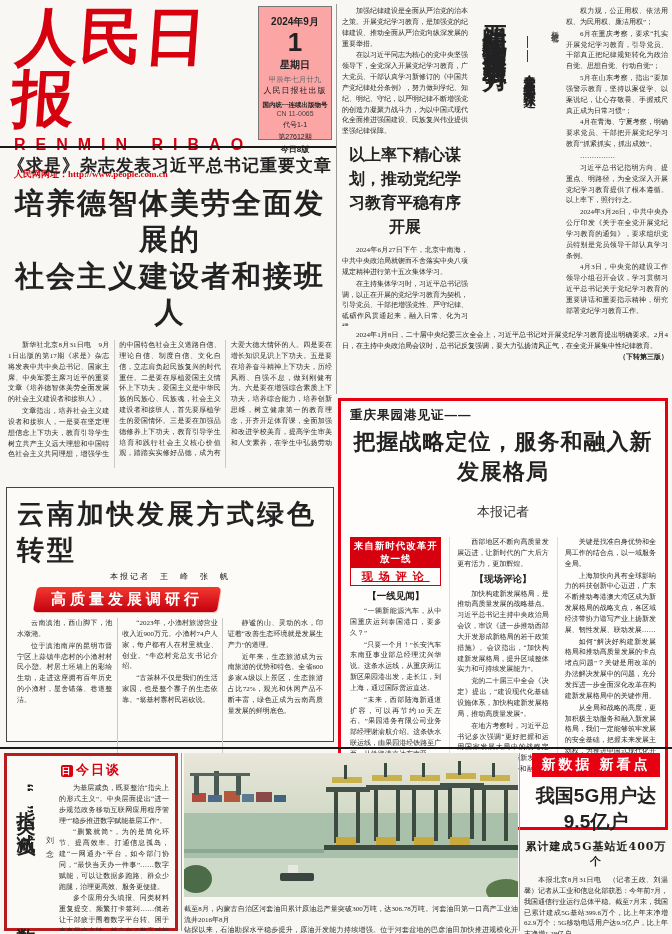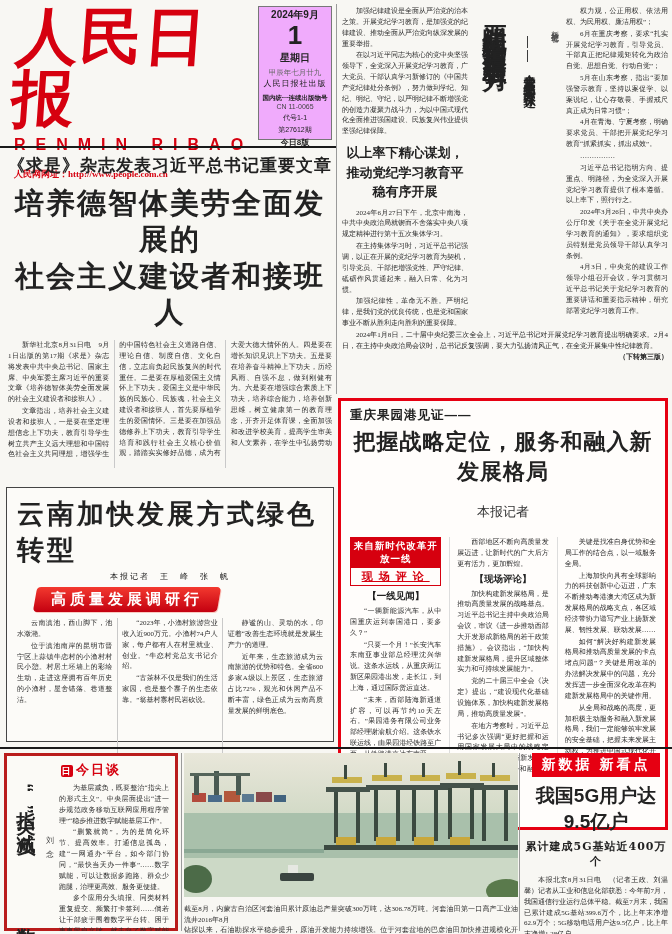--- a/index.html
+++ b/index.html
@@ -11,36 +11,36 @@
   .rule{background:#1a1a1a;}
   .vrule{background:#9a9a9a;}
 
   
   #masthead-title{font-size:62px;font-weight:900;color:#d6000f;letter-spacing:2px;
     font-family:"DejaVu Serif",serif;transform:skewX(-4deg);line-height:1.0;}
   #masthead-latin{font-size:16px;font-weight:bold;color:#d6000f;letter-spacing:10px;margin-top:6px;}
   #masthead-url{font-size:9px;font-weight:bold;color:#d6000f;margin-top:14px;}
 
   
-  #datebox{border:1px solid #777;background:#f0abfc;text-align:center;padding:1px 2px;box-sizing:border-box;}
+  #datebox{border:1px solid #777;background:#fca5a5;text-align:center;padding:8px 2px;box-sizing:border-box;}
   #datebox .ym{font-size:10px;font-weight:bold;}
   #datebox .day{font-size:26px;font-weight:bold;line-height:1.05;}
   #datebox .wk{font-size:10px;font-weight:bold;margin-top:2px;}
   #datebox .lunar{font-size:7.5px;color:#666;margin-top:3px;}
   #datebox .pub{font-size:8px;letter-spacing:1px;}
   #datebox .issn-l{font-size:6.5px;font-weight:bold;margin-top:5px;}
   #datebox .issn{font-size:7px;color:#444;}
   #datebox .code{font-size:7px;margin-top:3px;}
   #datebox .issue{font-size:7px;margin-top:2px;}
   #datebox .pages{font-size:8px;font-weight:bold;margin-top:2px;}
 
   
   #discipline{display:flex;gap:6px;}
   #discipline .col{overflow:hidden;}
-  #disc-subhead{font-size:13px;font-weight:bold;text-align:center;margin:6px 0;line-height:1.5;}
+  #disc-subhead{font-size:16px;font-weight:bold;text-align:center;margin:6px 0;line-height:1.5;}
   .v-big{writing-mode:vertical-rl;font-size:24px;font-weight:900;letter-spacing:3px;
      font-family:"Liberation Sans",sans-serif;line-height:1.05;}
   .v-sub{writing-mode:vertical-rl;font-size:12px;font-weight:bold;letter-spacing:2px;line-height:1.2;}
   .v-agency{writing-mode:vertical-rl;font-size:8px;color:#444;letter-spacing:1px;}
   #disc-bottom p{font-size:7px;line-height:1.55;text-align:justify;text-indent:2em;margin:0;}
   .jumpnote{font-size:7px;text-align:right;font-weight:bold;}
 
   
   #qiushi-kicker{font-size:17px;font-weight:bold;text-align:center;letter-spacing:1px;}
   .qiushi-head{font-size:29px;font-weight:900;text-align:center;letter-spacing:2px;line-height:1.25;

